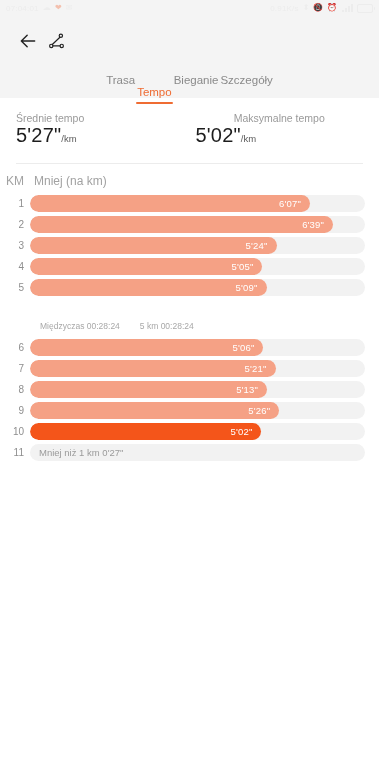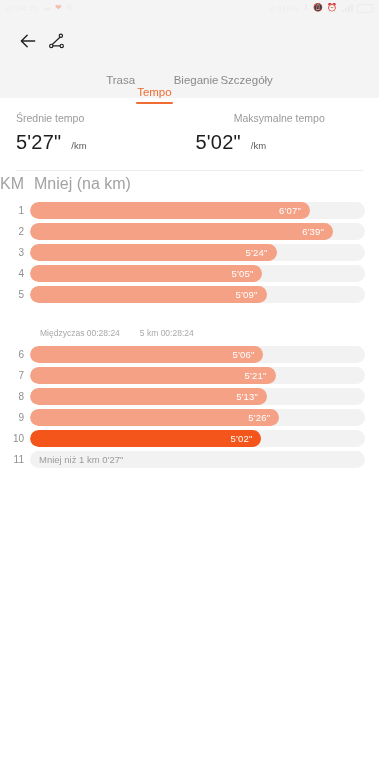--- a/index.html
+++ b/index.html
@@ -158,51 +158,52 @@
     flex: 1 1 50%;
     min-width: 0;
   }
   .summary-cell.right {
     padding-left: 12px;
     text-align: center;
   }
   .summary-label {
     font-size: 10.5px;
     color: #9a9a9a;
-    margin-bottom: 7px;
+    margin-bottom: 0;
   }
   .summary-value-row {
     display: flex;
     align-items: baseline;
   }
   .summary-value {
     font-size: 20px;
     color: #1d1d1d;
     letter-spacing: .2px;
   }
   .summary-unit {
     font-size: 9.5px;
     color: #5a5a5a;
-    margin-left: 10px;
+    margin-left: 0;
   }
 
   .divider-line {
     height: 1px;
     background: #ececec;
     margin: 4px 16px 0;
   }
 
   
   .splits {
     padding: 0 14px 0 0;
   }
   .splits-head {
     display: flex;
+    align-items: center;
     height: 26px;
-    font-size: 16px;
+    font-size: 12px;
     color: #a2a2a2;
     padding-top: 4px;
   }
   .col-km {
     width: 30px;
     text-align: right;
     flex: none;
     padding-right: 6px;
     box-sizing: border-box;
   }

